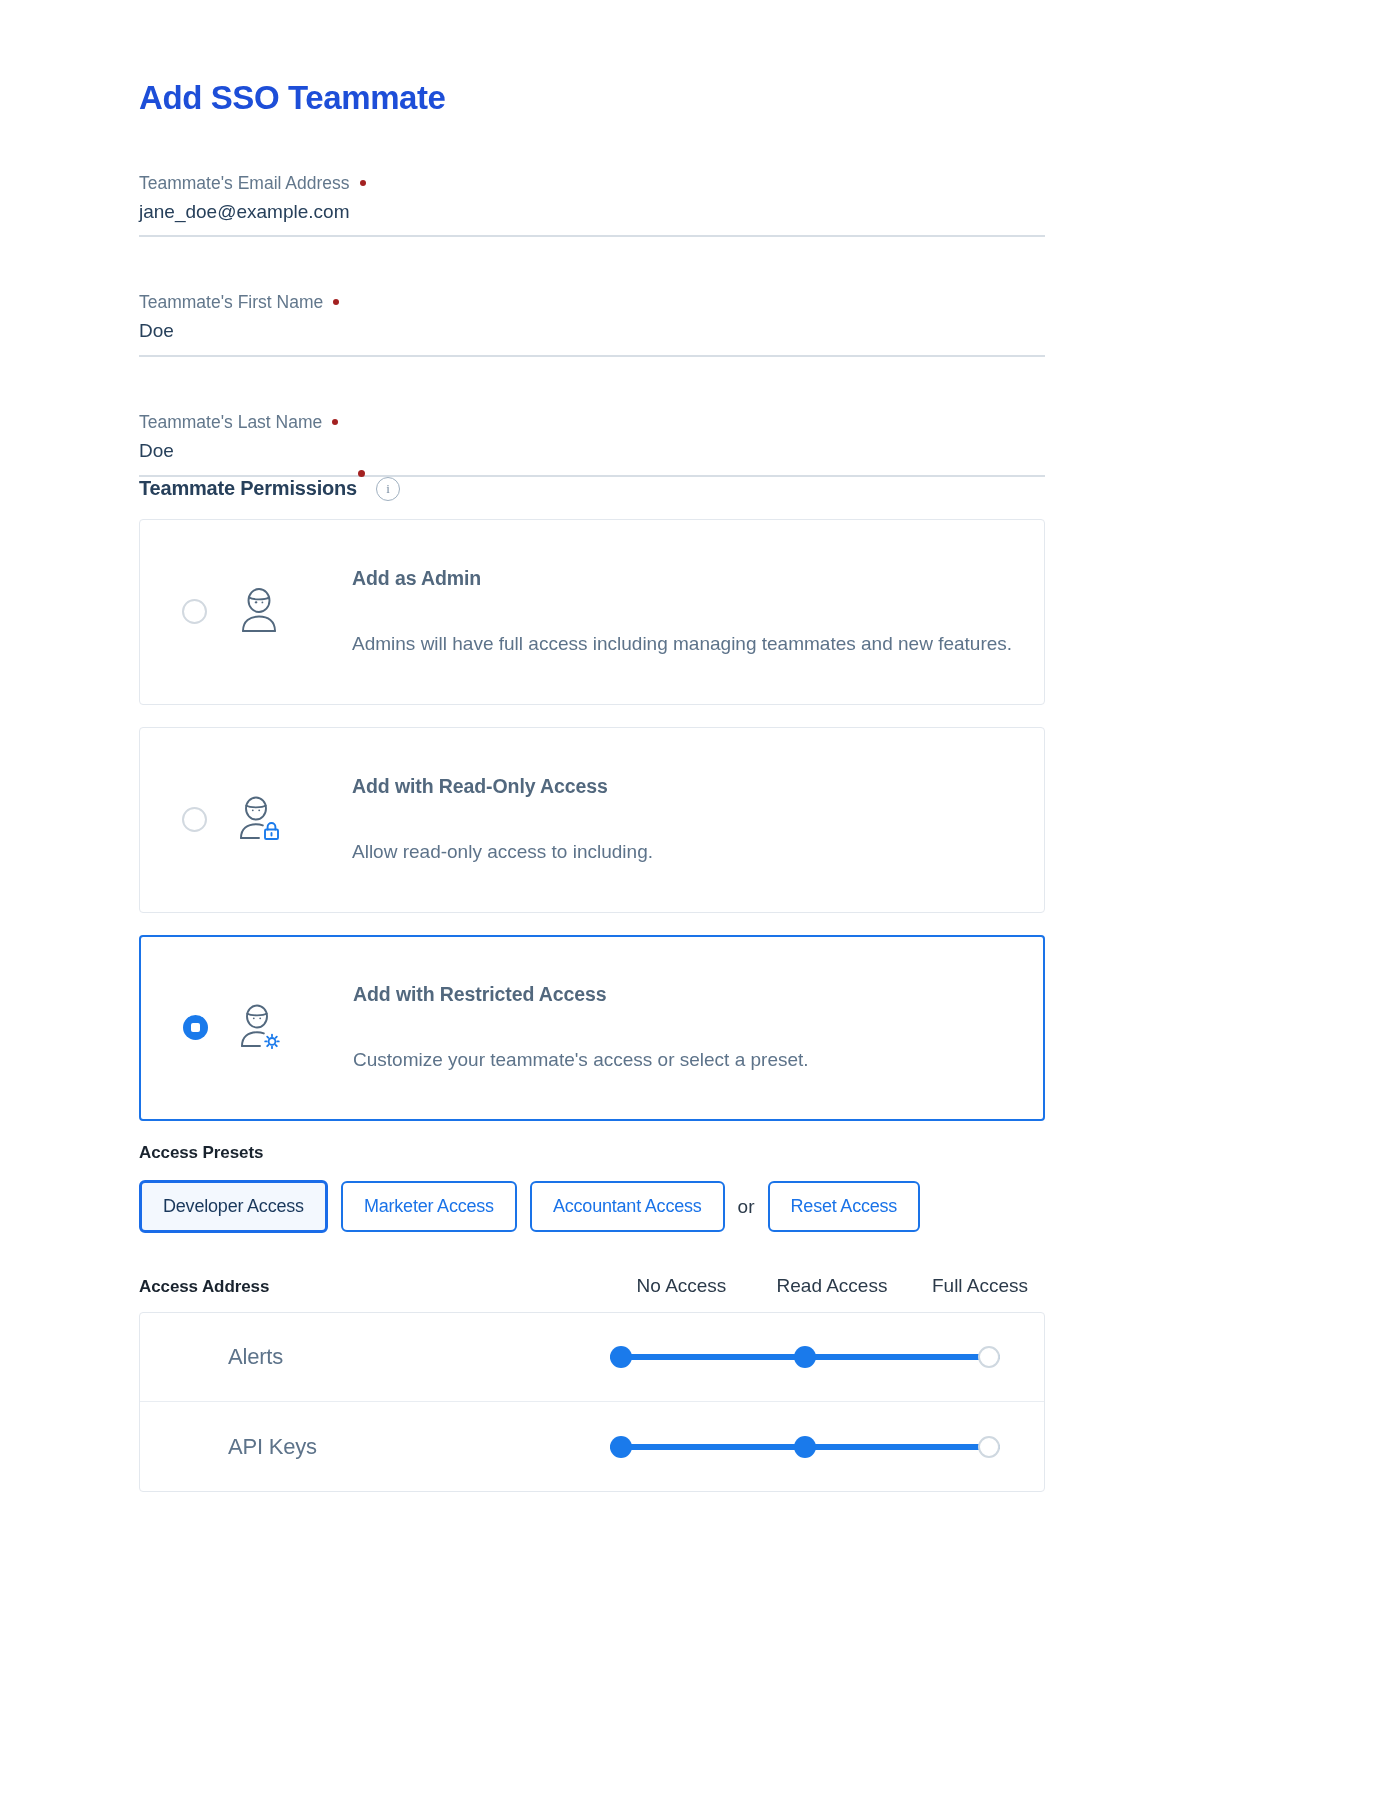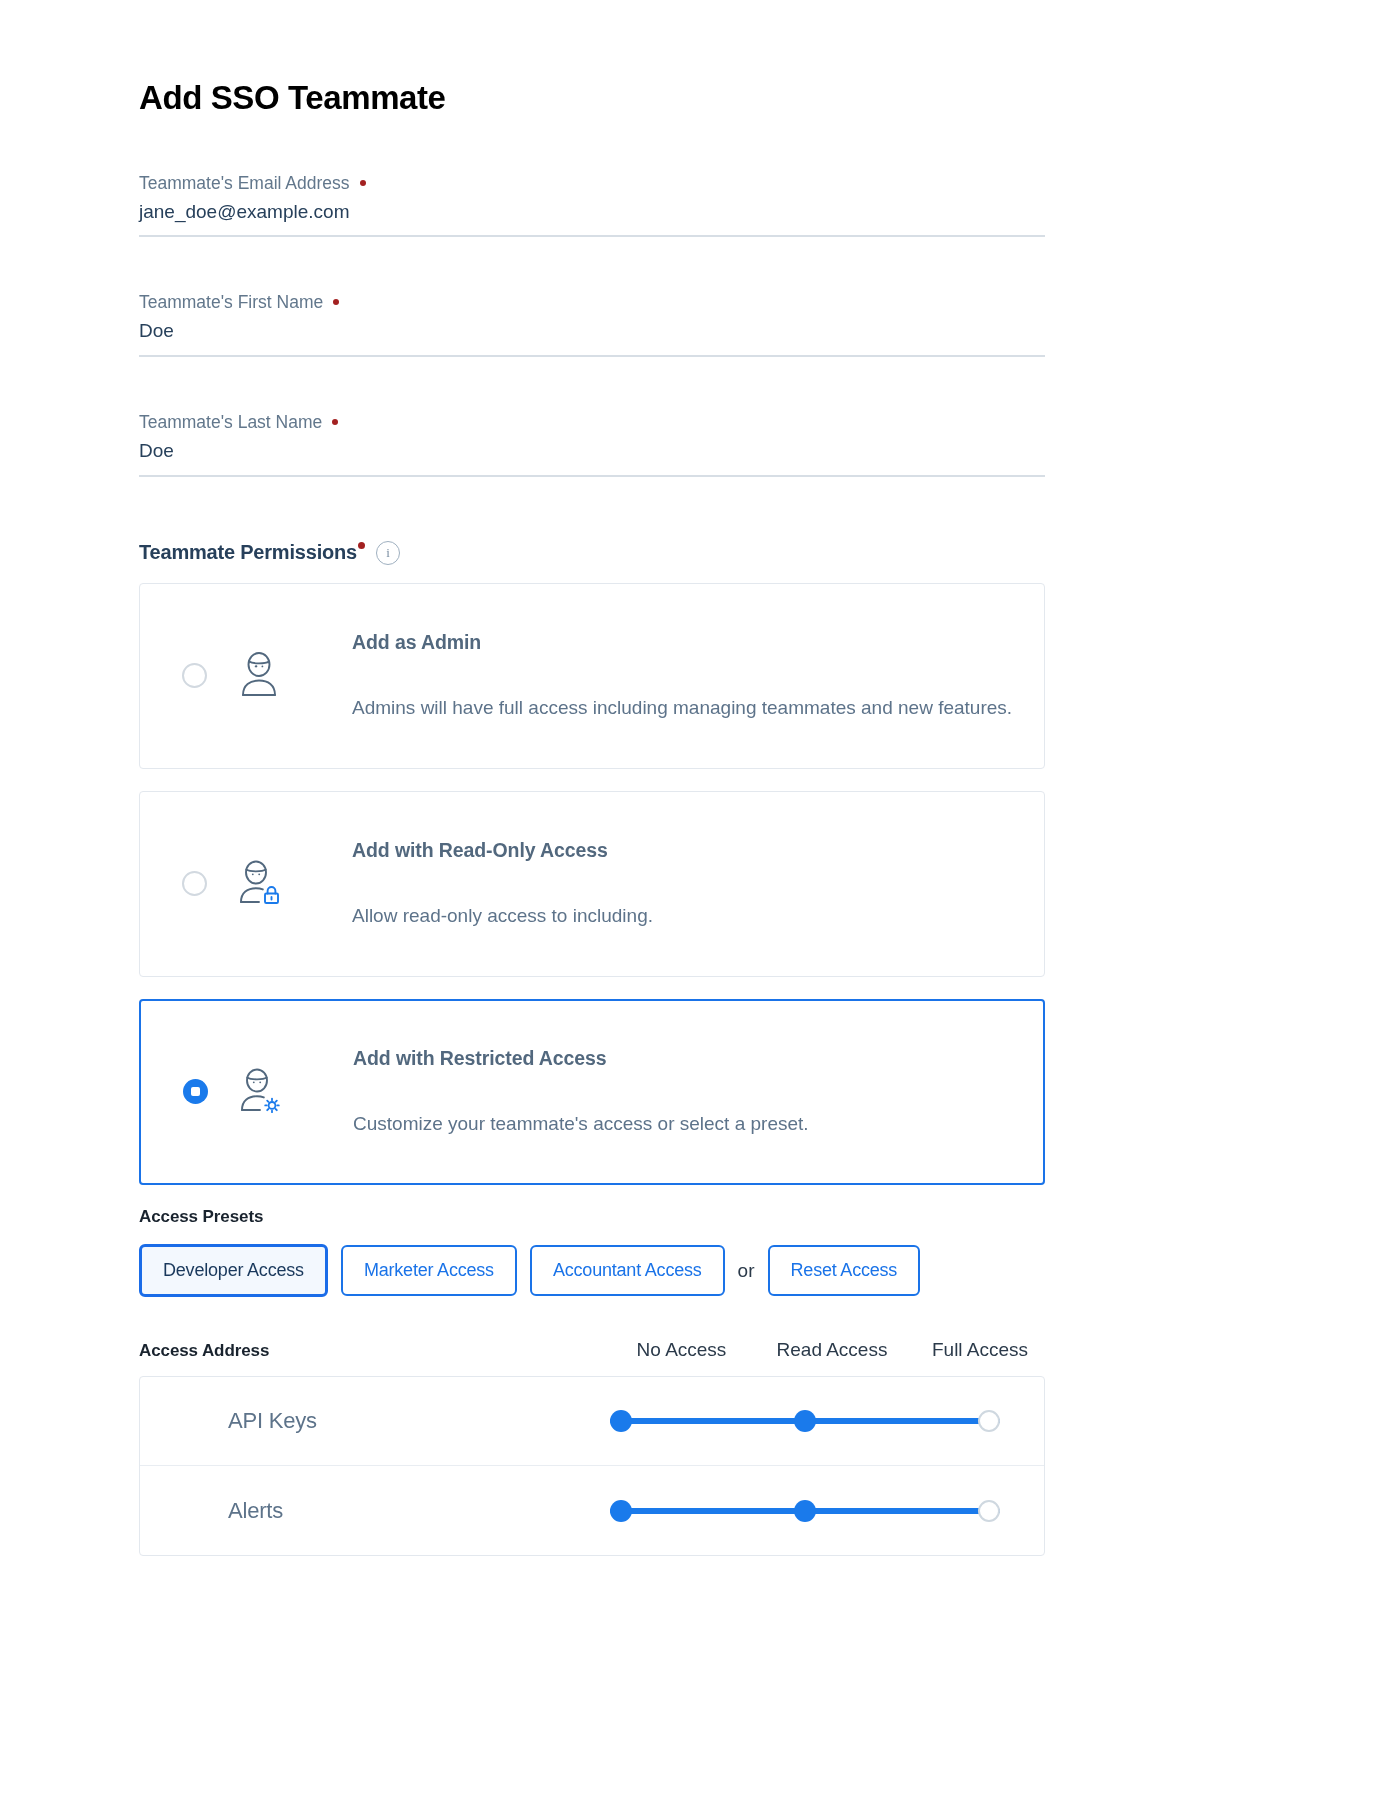--- a/index.html
+++ b/index.html
@@ -24,21 +24,21 @@
     position: absolute;
     left: 139px;
     top: 0;
     width: 906px;
   }
 
   
   .page-title {
     font-size: 33px;
     font-weight: bold;
-    color: #000000;
+    color: #1d4ed8;
     letter-spacing: -0.4px;
     margin-top: 78px;
     margin-bottom: 0;
     line-height: 1.2;
   }
 
   
   .field {
     margin-top: 55px;
   }
@@ -64,22 +64,20 @@
     font-size: 19px;
     color: #27405b;
     padding: 6px 0 11px 0;
     border-bottom: 2px solid #d7dee5;
     line-height: 1.3;
   }
 
   
   .perm-heading-row {
     display: flex;
-    align-items: center;
-    margin-top: 64px;
     margin-bottom: 18px;
   }
   .perm-heading {
     font-size: 20px;
     font-weight: bold;
     color: #27405b;
     letter-spacing: -0.2px;
   }
   .perm-heading-dot {
     display: inline-block;
@@ -420,37 +418,37 @@
       <div class="section-label details-label">Access Address</div>
       <div class="details-scale">
         <span class="scale-item s0">No Access</span>
         <span class="scale-item s1">Read Access</span>
         <span class="scale-item s2">Full Access</span>
       </div>
     </div>
 
     <div class="details-table">
       <div class="details-row">
+        <span class="row-name">Alerts</span>
+        <span class="slider-wrap">
+          <span class="slider">
+            <span class="slider-track"></span>
+            <span class="slider-stop s0"></span>
+            <span class="slider-stop s1"></span>
+            <span class="slider-stop s2 empty"></span>
+          </span>
+        </span>
+      </div>
+      <div class="details-row">
         <span class="row-name">API Keys</span>
         <span class="slider-wrap">
           <span class="slider">
             <span class="slider-track"></span>
             <span class="slider-stop s0"></span>
             <span class="slider-stop s1"></span>
             <span class="slider-stop s2 empty"></span>
           </span>
         </span>
       </div>
-      <div class="details-row">
-        <span class="row-name">Alerts</span>
-        <span class="slider-wrap">
-          <span class="slider">
-            <span class="slider-track"></span>
-            <span class="slider-stop s0"></span>
-            <span class="slider-stop s1"></span>
-            <span class="slider-stop s2 empty"></span>
-          </span>
-        </span>
-      </div>
     </div>
 
   </div>
 </div>
 
 </body></html>

